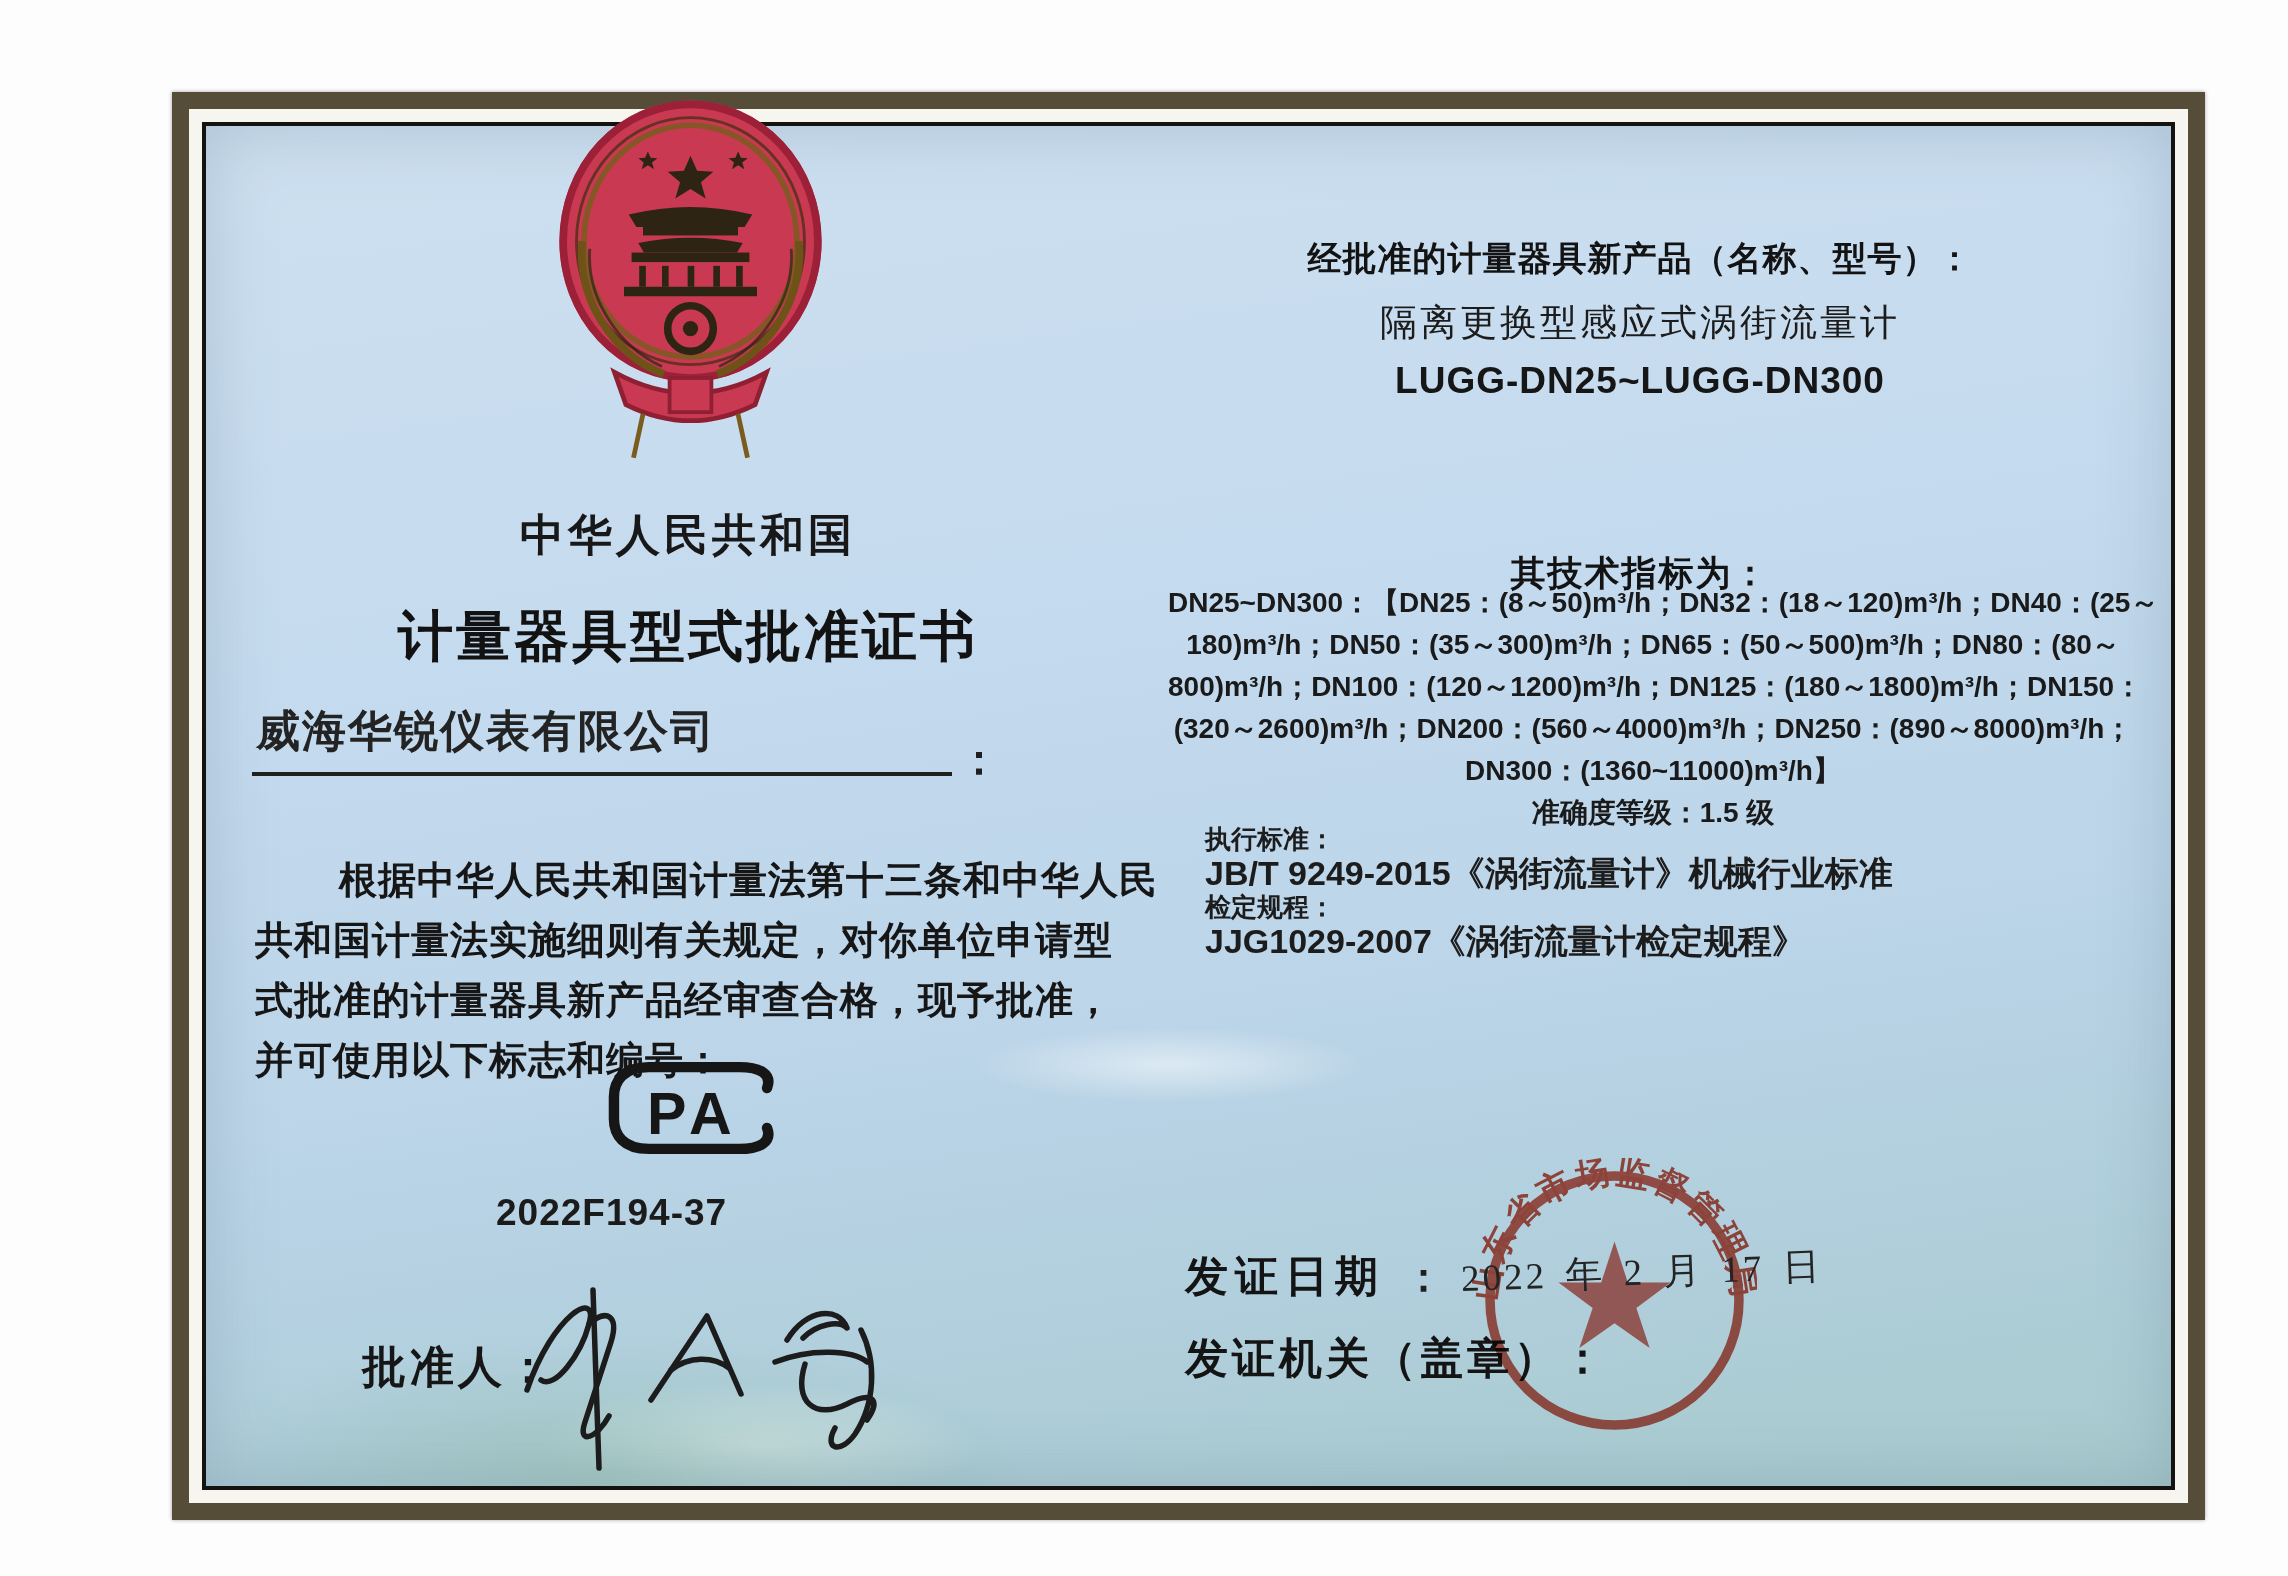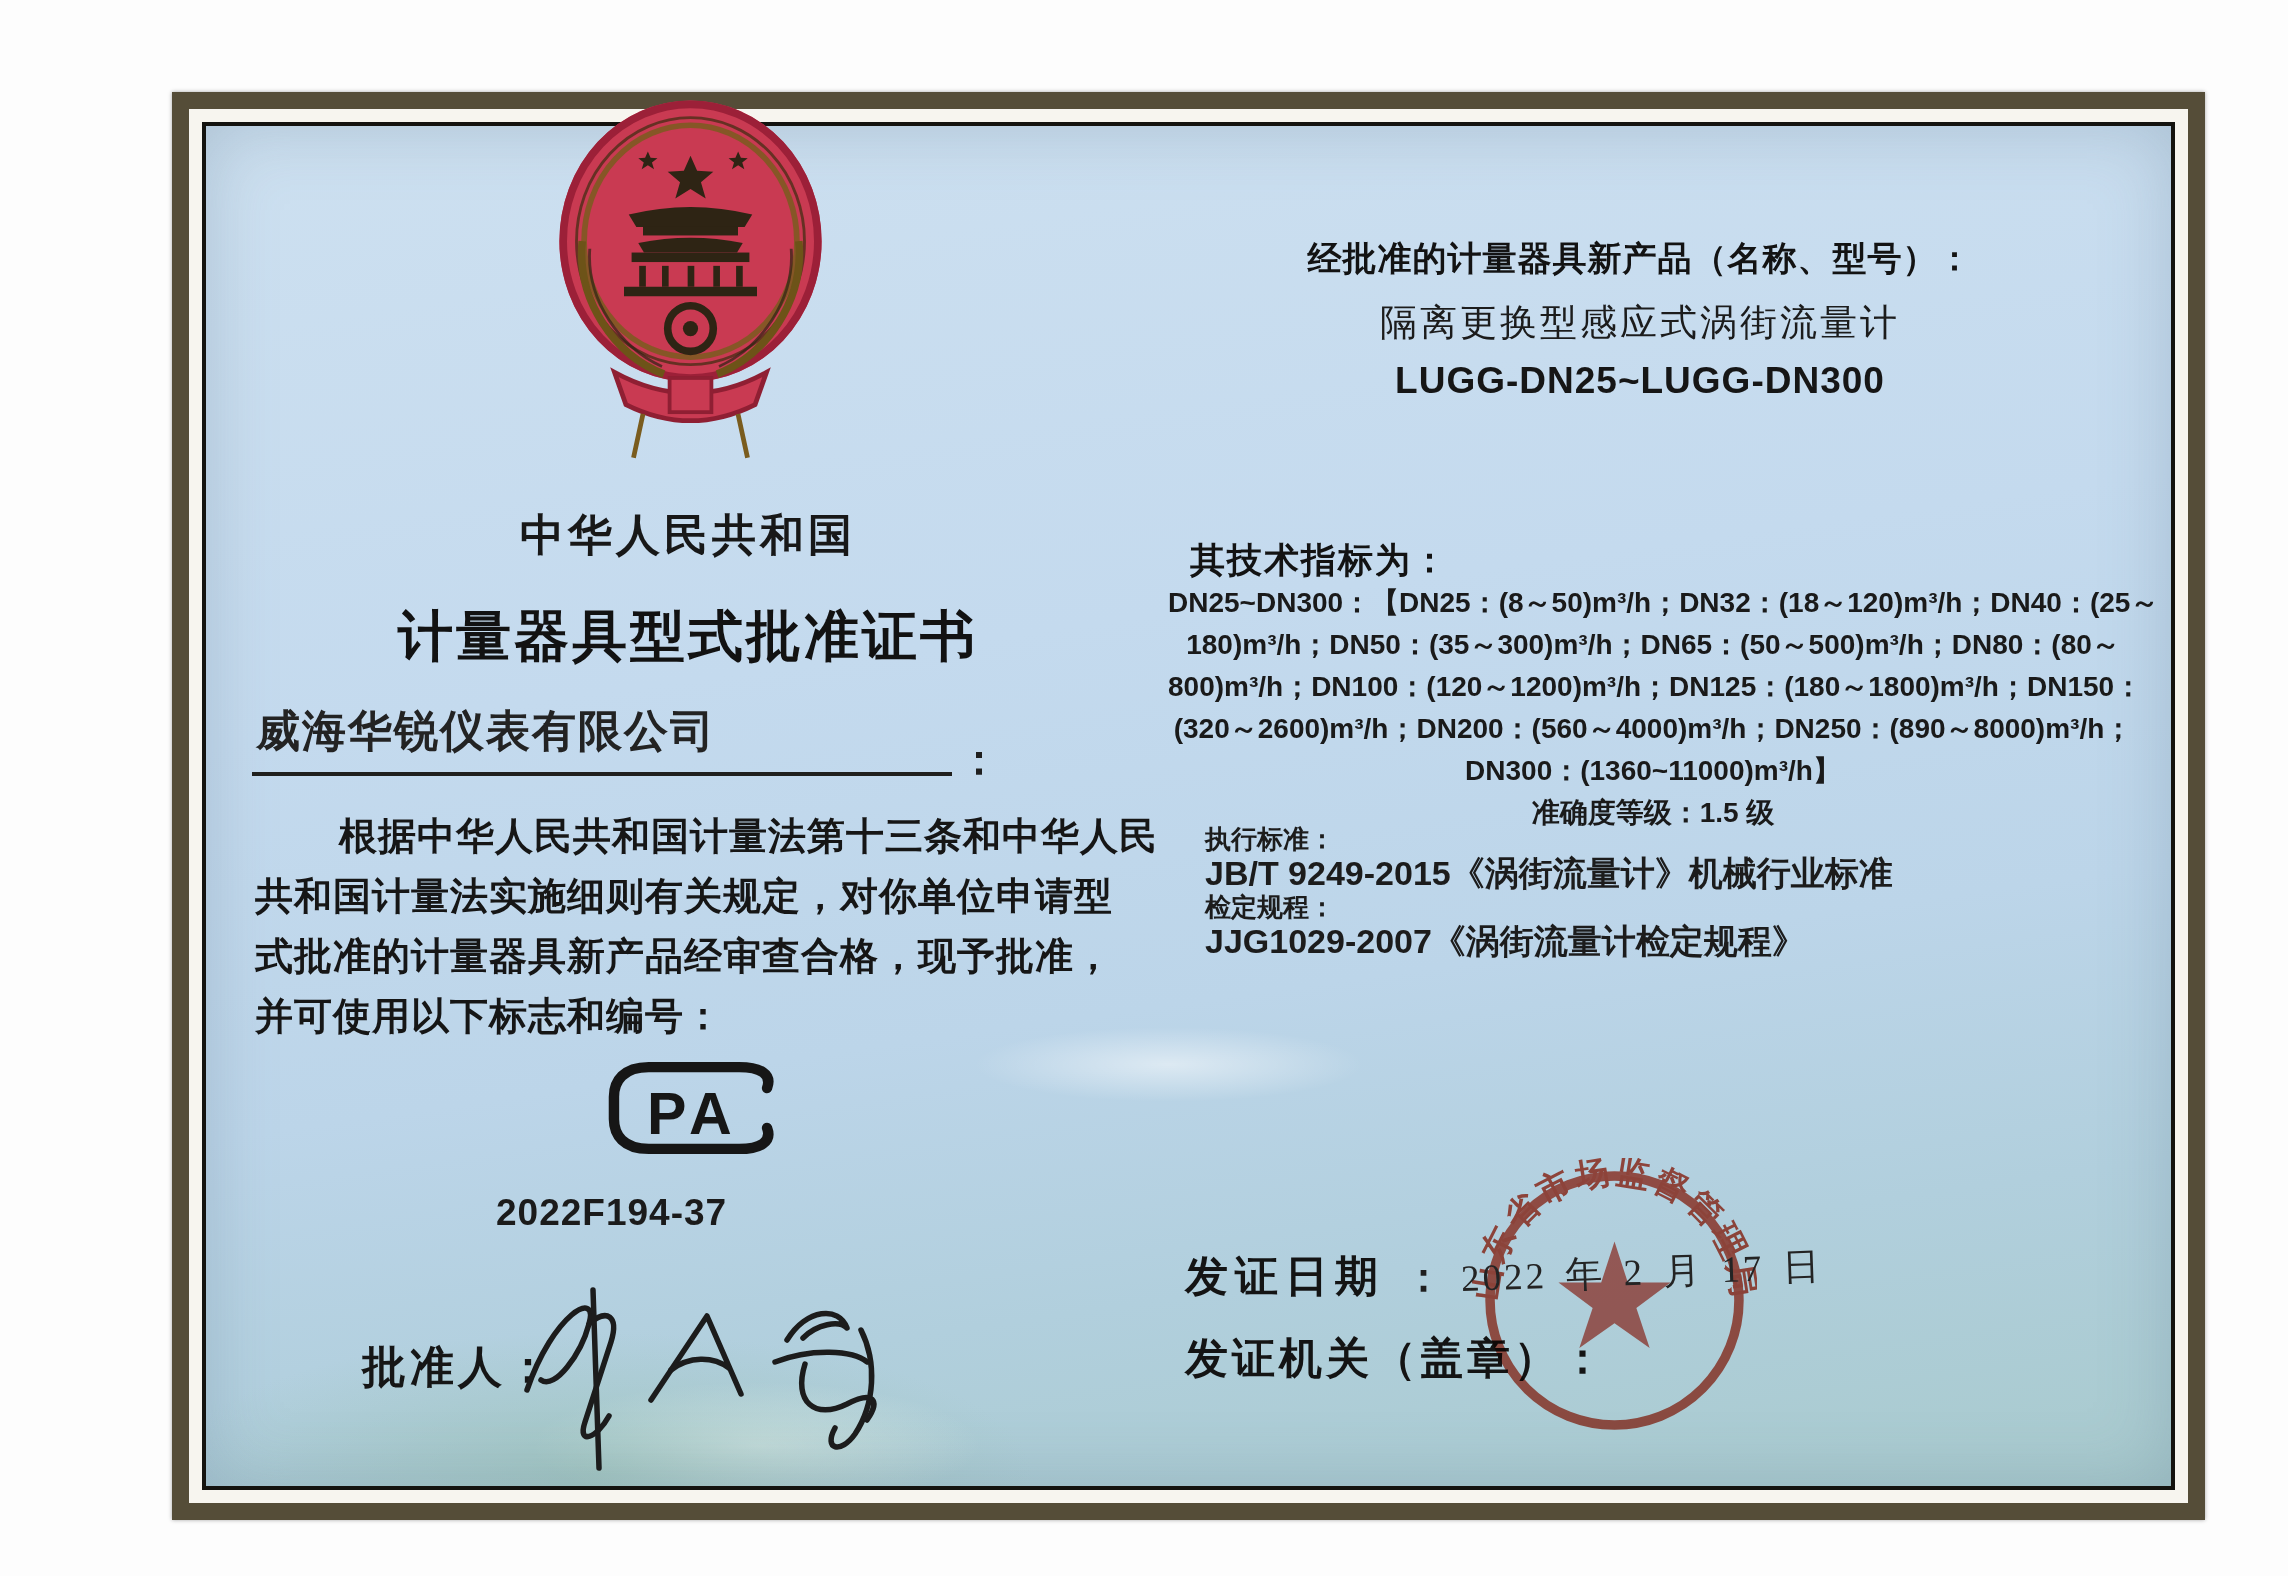--- a/index.html
+++ b/index.html
@@ -46,21 +46,21 @@
     letter-spacing:2px; color:#232323;
   }
   .company-underline {
     position:absolute; left:0; top:70px; width:700px; height:0;
     border-bottom:4px solid #20201e;
   }
   .company-colon {
     position:absolute; left:706px; top:30px; font-size:42px; font-weight:700;
   }
   .body-par {
-    left:255px; top:806px; width:800px;
+    left:255px; top:850px; width:800px;
     font-family:"Liberation Serif", serif; font-size:38px; font-weight:700;
     color:#161616; line-height:60px; letter-spacing:1px; white-space:nowrap;
   }
   .body-par .indent { padding-left:84px; }
   .cpa-mark { left:607px; top:1060px; width:174px; height:96px; }
   .cert-number {
     left:496px; top:1192px; width:370px; 
     font-size:37px; font-weight:700; letter-spacing:1px; color:#1b1b1b;
   }
   .approver-label {
@@ -76,21 +76,21 @@
   }
   .product-name {
     left:1190px; top:298px; width:900px; text-align:center;
     font-size:37px; font-weight:500; letter-spacing:3px; color:#1c1c1c;
   }
   .product-model {
     left:1190px; top:360px; width:900px; text-align:center;
     font-size:37px; font-weight:700; letter-spacing:1px; color:#161616;
   }
   .spec-heading {
-    left:1190px; top:537px; width:900px; text-align:left;
+    left:1190px; top:550px; width:900px; text-align:center;
     font-size:35px; font-weight:800; letter-spacing:2px; color:#131313;
   }
   .spec-block {
     left:1168px; top:582px; width:970px; text-align:center;
     font-size:28px; font-weight:600; color:#1a1a1a; line-height:42px;
     white-space:nowrap;
   }
   .standards {
     left:1205px; top:822px; width:760px; color:#1c1c1c;
   }

